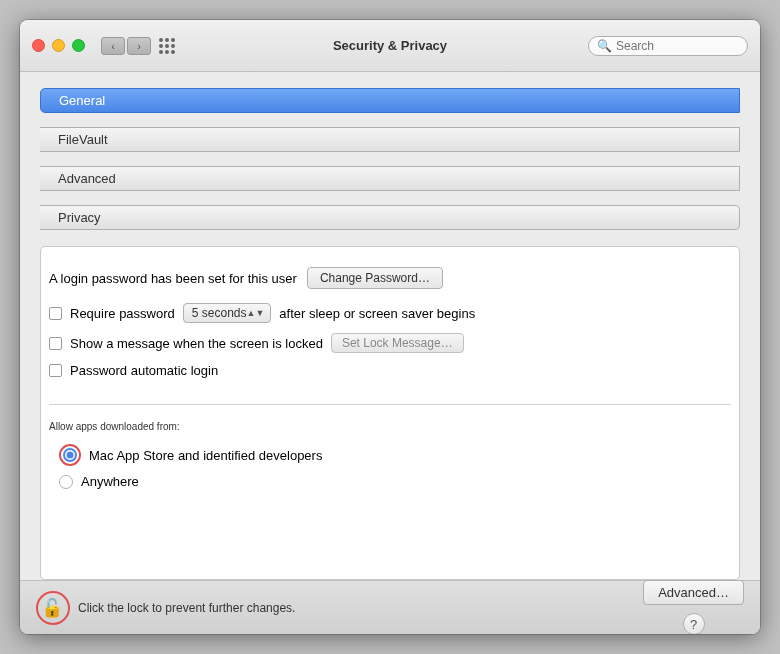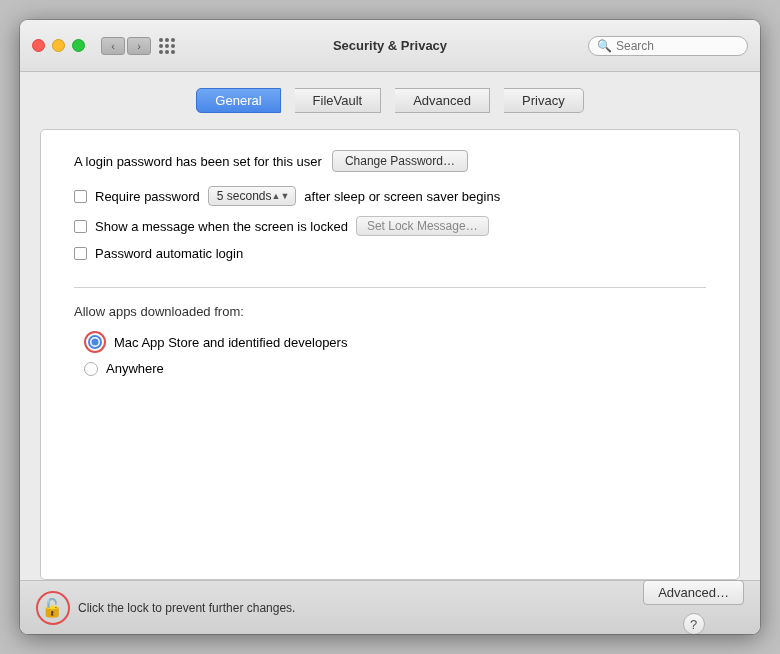--- a/index.html
+++ b/index.html
@@ -107,20 +107,21 @@
       flex: 1;
       display: flex;
       flex-direction: column;
       padding: 16px 20px 0 20px;
     }
     .tabs {
       display: flex;
       justify-content: center;
       gap: 14px;
       margin-bottom: 16px;
+      flex-direction: column;
     }
     .tab {
       padding: 4px 18px;
       font-size: 13px;
       color: #333;
       background: linear-gradient(to bottom, #f5f5f5, #e0e0e0);
       border: 1px solid #b0b0b0;
       cursor: pointer;
     }
     .tab:first-child { border-radius: 5px 0 0 5px; }
@@ -129,21 +130,21 @@
     .tab.active {
       background: linear-gradient(to bottom, #6fa8f5, #4a86e8);
       color: white;
       border-color: #3a72d4;
     }
     .panel {
       background: white;
       border: 1px solid #c8c8c8;
       border-radius: 5px;
       flex: 1;
-      padding: 20px 33px;
+      padding: 20px 8px;
       display: flex;
       flex-direction: column;
     }
     .row {
       display: flex;
       align-items: center;
       margin-bottom: 10px;
       gap: 8px;
     }
     .checkbox {
@@ -191,21 +192,21 @@
       cursor: default;
     }
     .divider {
       border: none;
       border-top: 1px solid #d0d0d0;
       margin: 16px 0;
     }
     .allow-section-label {
       color: #333;
       margin-bottom: 12px;
-      font-size: 13px;
+      font-size: 10px;
     }
     .radio-row {
       display: flex;
       align-items: center;
       gap: 8px;
       margin-bottom: 8px;
       margin-left: 10px;
     }
     .radio {
       width: 14px;

